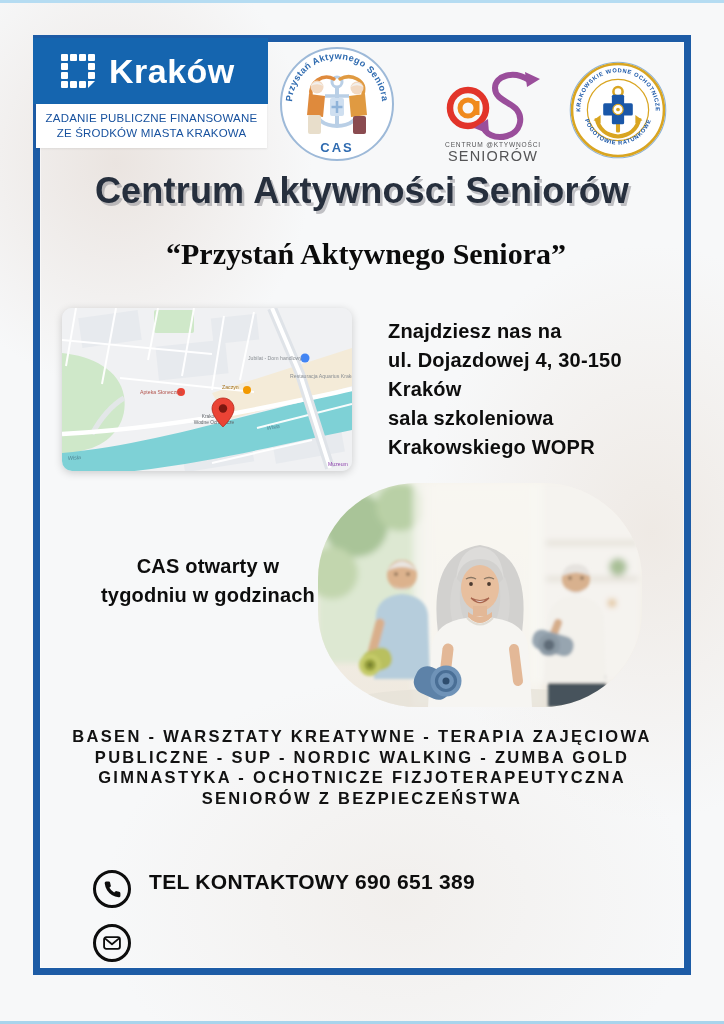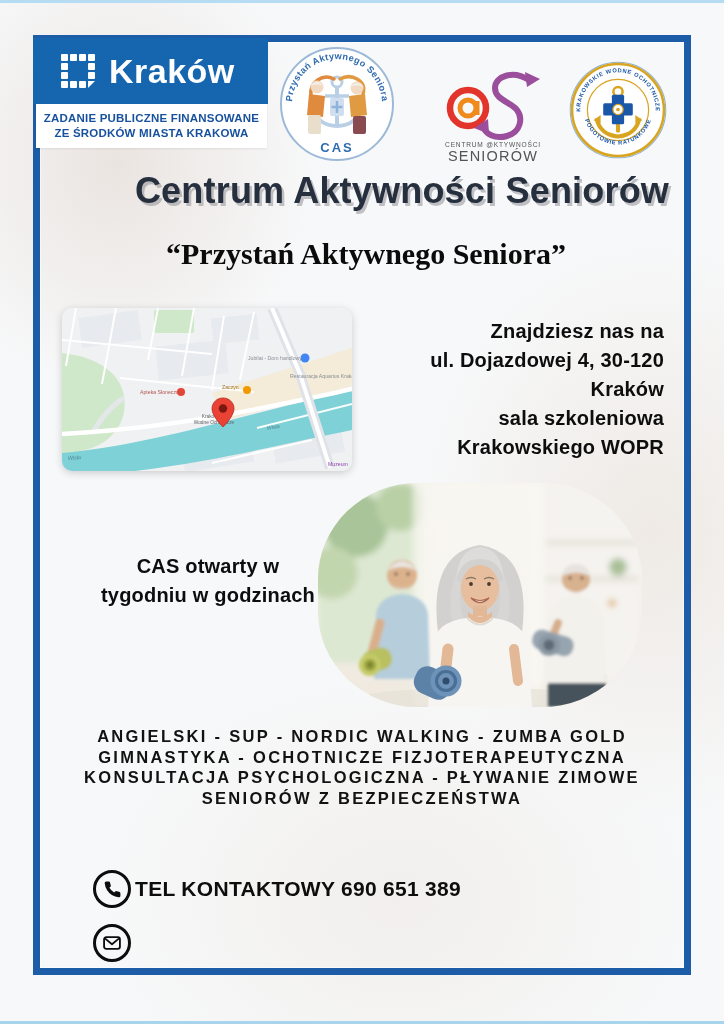--- a/index.html
+++ b/index.html
@@ -28,56 +28,55 @@
     position:absolute;left:33px;top:38px;width:235px;height:66px;
     background:#1565af;display:flex;align-items:center;gap:12px;
     padding-left:26px;box-sizing:border-box;
   }
   .krakow-name{color:#ffffff;font-size:34px;font-weight:700;letter-spacing:.5px;}
   .funding-box{
     position:absolute;left:36px;top:104px;width:231px;height:44px;background:#ffffff;
     display:flex;flex-direction:column;justify-content:center;align-items:center;
     box-shadow:0 1px 2px rgba(0,0,0,.08);
   }
-  .funding-box div{color:#17519e;font-size:11.5px;font-weight:700;line-height:15px;letter-spacing:.2px;}
+  .funding-box div{color:#17519e;font-size:11.5px;font-weight:400;line-height:15px;letter-spacing:.2px;}
   .cas-badge{position:absolute;left:279px;top:46px;width:116px;height:116px;}
   .as-logo{position:absolute;left:437px;top:66px;width:112px;height:98px;}
   .wopr-badge{position:absolute;left:569px;top:61px;width:98px;height:98px;}
 
   .title{
     position:absolute;left:40px;top:170px;width:644px;text-align:center;
     font-size:36px;font-weight:800;color:#262f3d;letter-spacing:.2px;
     text-shadow:2.5px 3px 0 rgba(125,125,130,.45);
-    margin-left:40px;
   }
   .subtitle{
     position:absolute;left:40px;top:237px;width:652px;text-align:center;
     font-family:"Liberation Serif", serif;font-size:30px;font-weight:700;color:#0b0b0b;
   }
 
   .map-wrap{
     position:absolute;left:62px;top:308px;width:290px;height:163px;
     border-radius:10px;overflow:hidden;box-shadow:0 2px 8px rgba(0,0,0,.18);
     background:#eef0f3;
   }
   .address{
-    position:absolute;left:378px;top:317px;width:286px;text-align:right;
+    position:absolute;left:388px;top:317px;width:286px;text-align:left;
     font-size:20px;font-weight:700;color:#0d0d0d;line-height:29px;letter-spacing:.2px;
   }
   .hours{
     position:absolute;left:76px;top:552px;width:264px;text-align:center;
     font-size:20px;font-weight:700;color:#0d0d0d;line-height:29px;letter-spacing:.2px;
   }
   .photo-wrap{position:absolute;left:318px;top:483px;width:324px;height:224px;}
 
   .activities{
     position:absolute;left:40px;top:726px;width:644px;text-align:center;
     font-size:16.5px;font-weight:700;color:#121212;letter-spacing:2.3px;line-height:20.5px;
   }
-  .contact-row{position:absolute;left:93px;display:flex;align-items:center;gap:4px;}
+  .contact-row{position:absolute;left:93px;display:flex;gap:18px;}
   .contact-row.phone{top:870px;}
   .contact-row.mail{top:924px;}
   .contact-icon{
     width:38px;height:38px;border-radius:50%;border:3.5px solid #0d0d0d;
     display:flex;align-items:center;justify-content:center;box-sizing:border-box;background:transparent;
   }
   .contact-text{font-size:21px;font-weight:700;color:#0d0d0d;letter-spacing:.3px;}
 </style>
 </head>
 <body>
@@ -253,21 +252,21 @@
 
       <g>
         <path d="M161 90 c-6.2 0 -11 4.8 -11 10.7 c0 7.6 11 18.3 11 18.3 s11 -10.7 11 -18.3 c0 -5.9 -4.8 -10.7 -11 -10.7 Z" fill="#ea4335" stroke="#b3271b" stroke-width="0.8"></path>
         <circle cx="161" cy="100.5" r="4.2" fill="#7c1810"></circle>
       </g>
     </svg>
   </div>
 
   <div class="address">
     <div>Znajdziesz nas na</div>
-    <div>ul. Dojazdowej 4, 30-120</div>
+    <div>ul. Dojazdowej 4, 30-150</div>
     <div>Kraków</div>
     <div>sala szkoleniowa</div>
     <div>Krakowskiego WOPR</div>
   </div>
 
   <div class="hours">
     <div>CAS otwarty w</div>
     <div>tygodniu w godzinach</div>
   </div>
 
@@ -354,23 +353,23 @@
           <rect x="96" y="186" width="38" height="28" rx="12" transform="rotate(24 115 200)" fill="#5d82a8"></rect>
           <circle cx="128" cy="198" r="15.5" fill="#6f93b8"></circle>
           <circle cx="128" cy="198" r="9.5" fill="none" stroke="#4a6f96" stroke-width="3.2"></circle>
           <circle cx="128" cy="198" r="3.5" fill="#2e4d6e"></circle>
         </g>
       </g>
     </svg>
   </div>
 
   <div class="activities">
-    <div>ANGIELSKI - SUP - NORDIC WALKING - ZUMBA GOLD</div>
+    <div>BASEN - WARSZTATY KREATYWNE - TERAPIA ZAJĘCIOWA</div>
+    <div>PUBLICZNE - SUP - NORDIC WALKING - ZUMBA GOLD</div>
     <div>GIMNASTYKA - OCHOTNICZE FIZJOTERAPEUTYCZNA</div>
-    <div>KONSULTACJA PSYCHOLOGICZNA - PŁYWANIE ZIMOWE</div>
     <div>SENIORÓW Z BEZPIECZEŃSTWA</div>
   </div>
 
   <div class="contact-row phone">
     <div class="contact-icon">
       <svg width="19" height="19" viewBox="0 0 24 24">
         <path d="M22 16.92v3a2 2 0 0 1-2.18 2 19.79 19.79 0 0 1-8.63-3.07 19.5 19.5 0 0 1-6-6A19.79 19.79 0 0 1 2.12 4.18 2 2 0 0 1 4.11 2h3a2 2 0 0 1 2 1.72c.13.96.36 1.9.7 2.81a2 2 0 0 1-.45 2.11L8.09 9.91a16 16 0 0 0 6 6l1.27-1.27a2 2 0 0 1 2.11-.45c.91.34 1.85.57 2.81.7A2 2 0 0 1 22 16.92z" fill="#0d0d0d"></path>
       </svg>
     </div>
     <span class="contact-text">TEL KONTAKTOWY 690 651 389</span>

